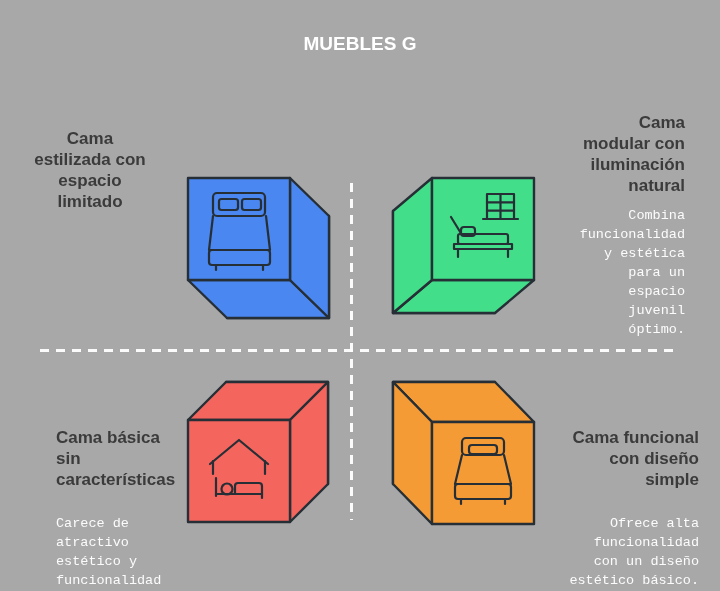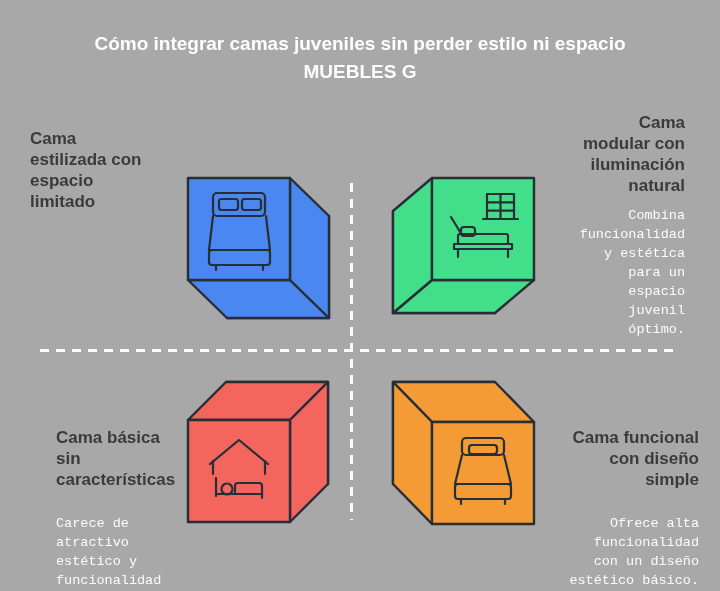--- a/index.html
+++ b/index.html
@@ -29,21 +29,21 @@
     color: var(--heading_text, #3b3b3b);
   }
   .qtext p {
     margin: 10px 0 0 0;
     font-size: 13.5px;
     line-height: 19px;
     font-weight: 400;
     color: var(--body_text, #fcfcfc);
     font-family: Liberation Mono, monospace;
   }
-  .tl { left: 30px;  top: 128px; width: 120px; text-align: left; }
+  .tl { left: 30px;  top: 128px; width: 120px; text-align: center; }
   .tr { left: 567px; top: 112px; width: 118px; text-align: right; }
   .bl { left: 56px;  top: 427px; width: 120px; text-align: left; }
   .br { left: 567px; top: 427px; width: 132px; text-align: right; }
   .bl p, .br p { margin-top: 24px; }
   .divider { position: absolute; opacity: 0.95; }
   .divider.h {
     left: 40px; top: 349px; width: 638px; height: 3px;
     background: repeating-linear-gradient(90deg, var(--divider,#fff) 0 9px, transparent 9px 16px);
   }
   .divider.v {
@@ -67,21 +67,20 @@
     stroke-linecap: round;
     stroke-linejoin: round;
   }
 </style>
 </head>
 <body>
 
 <div class="canvas">
 
   <header class="title">
-    <div>Cómo integrar camas juveniles sin perder estilo ni espacio</div>
     <div>MUEBLES G</div>
   </header>
 
   <div class="divider h"></div>
   <div class="divider v"></div>
 
   <section class="qtext tl">
     <h2>Cama estilizada con espacio limitado</h2>
   </section>
 

